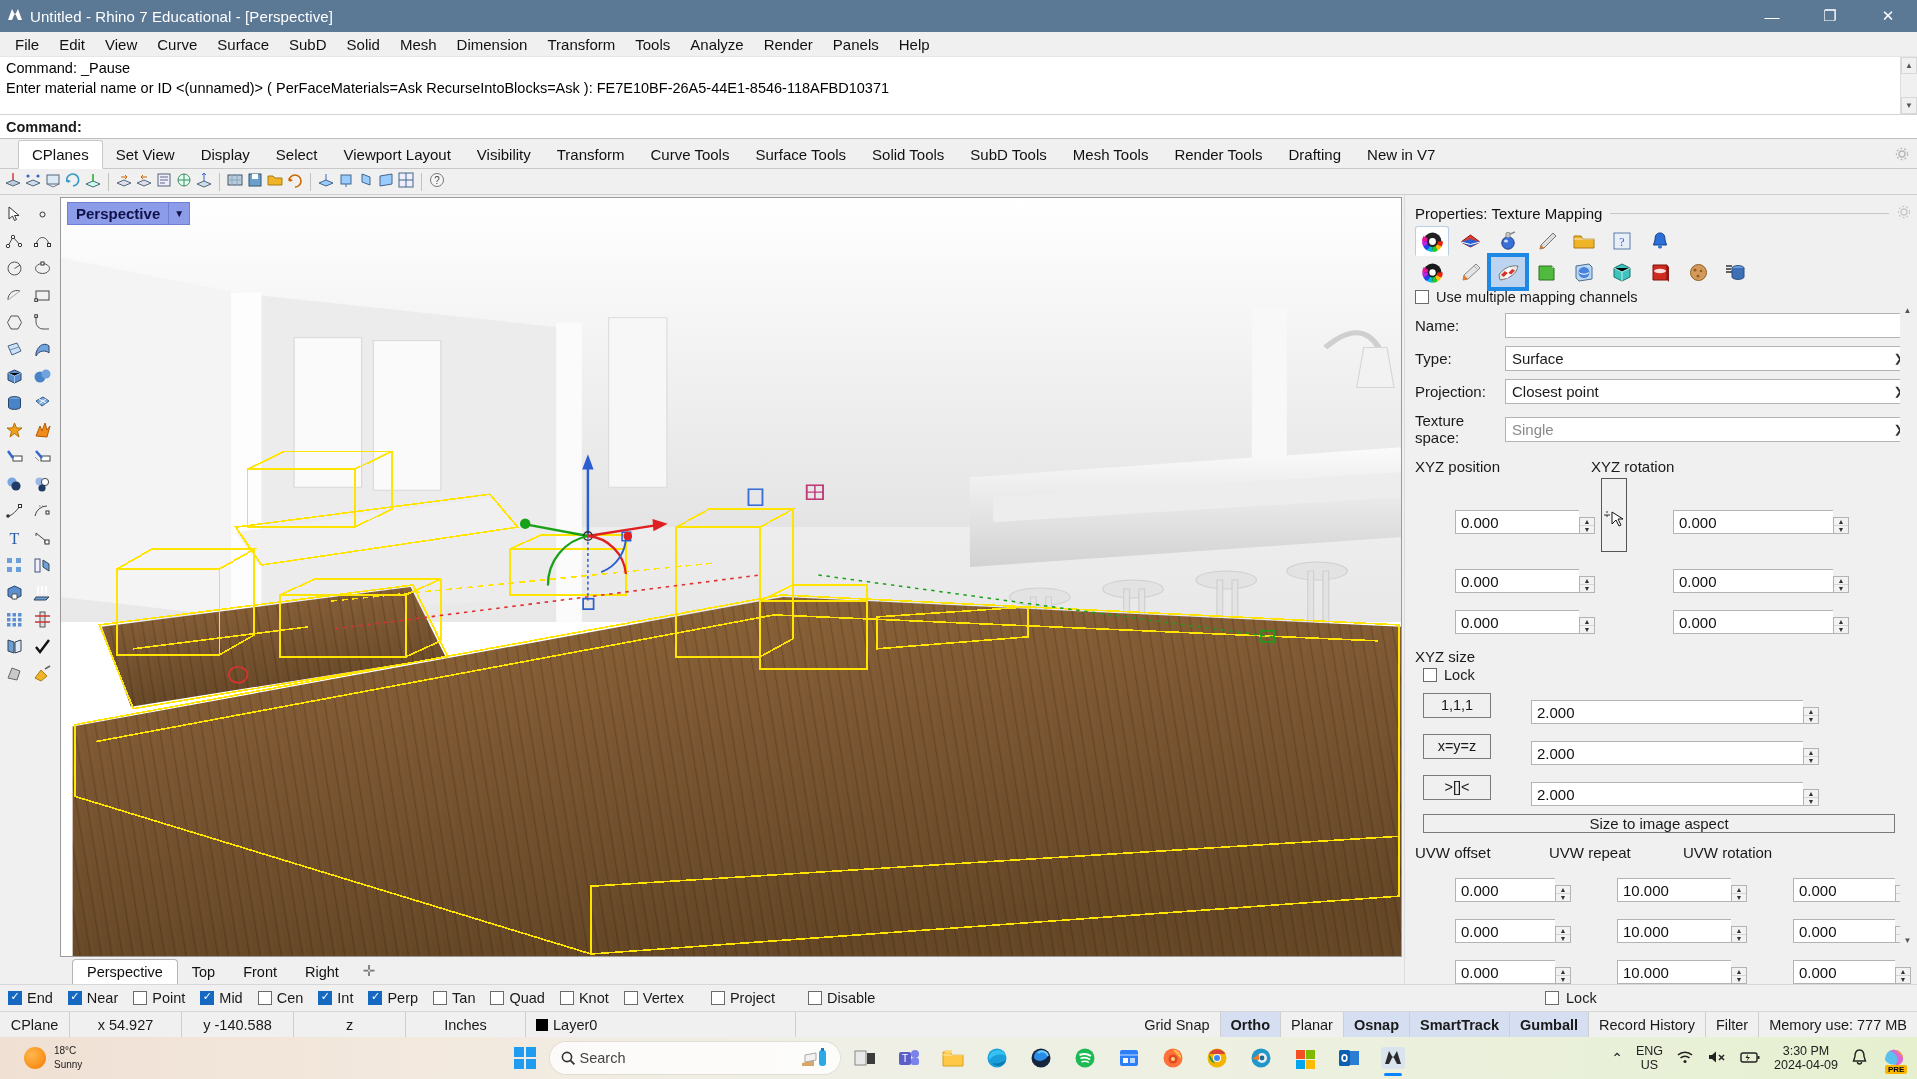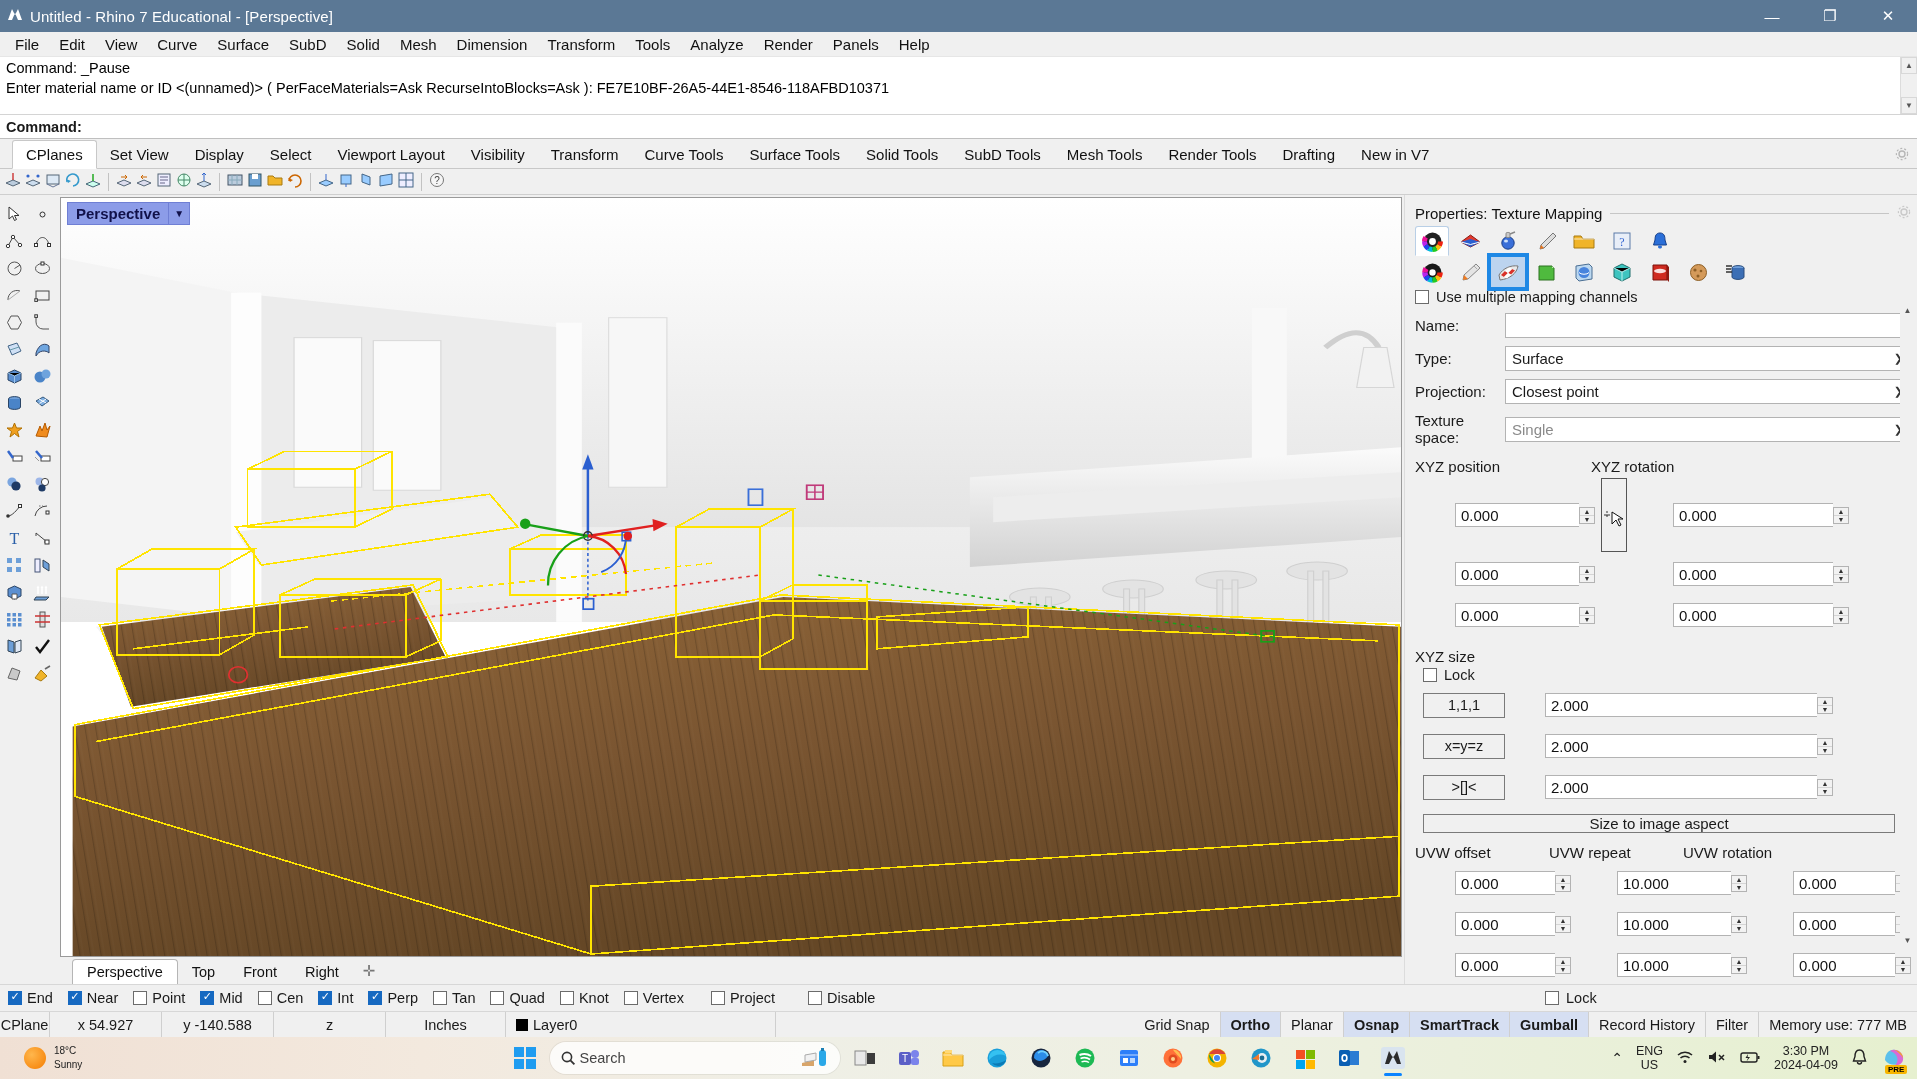--- a/index.html
+++ b/index.html
@@ -38,21 +38,21 @@
   .cmdprompt { background:#fff; flex:0 0 24px; display:flex; align-items:center;
                border-bottom:1px solid #bfbfbf; padding-left:6px; }
   .cmdprompt b { font-size:14.5px; }
   .cmdscroll { width:17px; background:#f0f0f0; border-left:1px solid #dcdcdc;
                display:flex; flex-direction:column; justify-content:space-between; }
   .cmdscroll .arr { height:17px; display:flex; align-items:center; justify-content:center;
                     font-size:8px; color:#555; background:#f0f0f0; border:1px solid #d8d8d8;}
 
   
   .tabstrip { flex:0 0 30px; background:#f0f0f0; display:flex; align-items:flex-end;
-              padding-left:12px; position:relative; border-bottom:1px solid #c8c8c8; }
+              padding-left:18px; position:relative; border-bottom:1px solid #c8c8c8; }
   .tabstrip .tab { padding:5px 13px 5px 13px; font-size:15px; color:#111; border-radius:3px 3px 0 0;}
   .tabstrip .tab.active { background:#fff; border:1px solid #c8c8c8; border-bottom:1px solid #fff;
                           margin-bottom:-1px; }
   .tabstrip .gear { position:absolute; right:8px; bottom:4px; opacity:.55; }
 
   
   .icontoolbar { flex:0 0 26px; background:#f0f0f0; display:flex; align-items:center;
                  gap:2px; padding:0 4px; border-bottom:1px solid #cfcfcf; }
   .tb-sep { width:1px; height:18px; background:#c2c2c2; margin:0 4px; }
 
@@ -103,29 +103,29 @@
   .cb.on:after { content:"✓"; color:#fff; font-size:11px; position:absolute; left:1.5px; top:-2px; }
   .formrow { display:flex; align-items:center; margin-top:8px; }
   .formrow label { width:90px; font-size:15px; }
   .sel { flex:1; height:25px; background:#fff; border:1px solid #b3b3b3; display:flex;
          align-items:center; padding:0 6px; font-size:15px; position:relative; }
   .sel.dim { color:#8a8a8a; }
   .sel .cv { position:absolute; right:7px; font-size:11px; color:#333; }
   .sechead { display:flex; margin-top:12px; font-size:15px; }
   .sechead .h1 { width:176px; }
   .numrow { display:flex; align-items:center; margin-top:3px; }
-  .spin { display:flex; align-items:center; height:38px;padding-left:40px; }
+  .spin { display:flex; align-items:flex-end; height:38px;padding-left:40px; }
   .spin input { border:1px solid #b3b3b3; border-right:none; background:#fff; height:24px;
                 font-size:15px; font-family:inherit; padding:0 5px; color:#111; }
   .spinbtns { width:16px; border:1px solid #b3b3b3; background:#f2f2f2;
               display:flex; flex-direction:column; }
   .spinbtns span { flex:1; display:flex; align-items:center; justify-content:center; font-size:7px; color:#333; }
   .spinbtns span:first-child { border-bottom:1px solid #d5d5d5; }
   .linkbox { width:26px; border:1px solid #555; background:#f0f0f0; margin:0 6px; }
-  .btncell { width:82px; height:25px; border:1px solid #7a7a7a; background:#f0f0f0;
+  .btncell { width:68px; height:25px; border:1px solid #7a7a7a; background:#f0f0f0;
              display:flex; align-items:center; justify-content:center; font-size:14.5px; }
   .widebtn { height:25px; border:1px solid #7a7a7a; background:#f0f0f0;
              display:flex; align-items:center; justify-content:center; font-size:15px; margin-top:8px;}
   .uvwheads { display:flex; margin-top:11px; font-size:15px; }
   .uvwheads div { width:134px; }
   .panelscroll { position:absolute; right:2px; top:108px; bottom:36px; width:15px; background:#f0f0f0;
                  display:flex; flex-direction:column; justify-content:space-between; }
   .panelscroll .sa { height:15px; display:flex; align-items:center; justify-content:center;
                      font-size:8px; color:#555; }
   .panelscroll .track { flex:1; background:#f0f0f0; }
@@ -1114,21 +1114,21 @@
         <span class="cb"></span>
         <span>Project</span>
       </div>
     <div class="osnap" style="margin-left:18px">
         <span class="cb"></span>
         <span>Disable</span>
       </div>
   </div>
 
   <div class="statusbar">
-    <div class="sbcell" style="width:50px">CPlane</div>
+    <div class="sbcell" style="width:70px">CPlane</div>
     <div class="sbcell" style="width:112px">x 54.927</div>
     <div class="sbcell" style="width:112px">y -140.588</div>
     <div class="sbcell" style="width:112px">z</div>
     <div class="sbcell" style="width:120px">Inches</div>
     <div class="sbcell" style="width:270px;justify-content:flex-start">
       <span class="swatch"></span>
       <span>Layer0</span>
     </div>
     <div class="sbcell" style="flex:1;border-right:none"></div>
     <div class="sbcell">Grid Snap</div>

